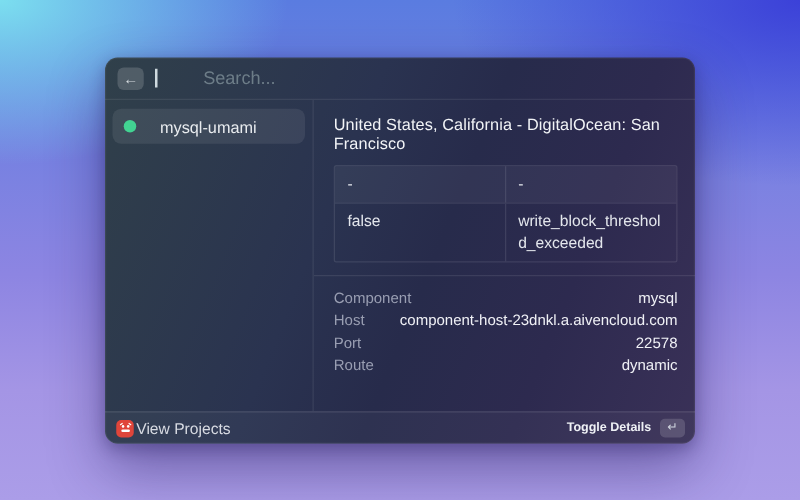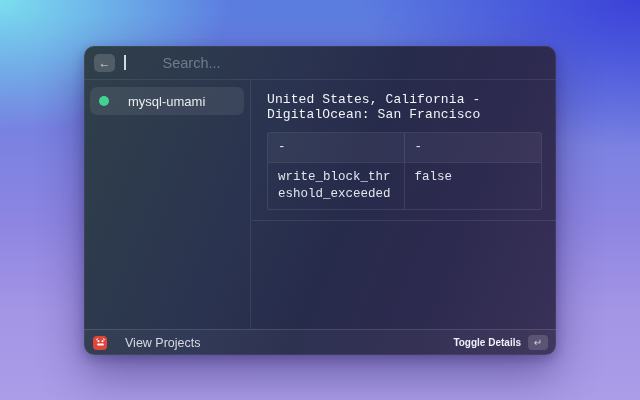--- a/index.html
+++ b/index.html
@@ -36,40 +36,40 @@
 
   
   .body { flex:1 1 auto; display:flex; min-height:0; overflow:hidden; }
 
   .sidebar { width:167px; flex:0 0 167px; border-right:1px solid rgba(255,255,255,.08); padding:7px 6px; }
   .list-item { height:28px; border-radius:7px; display:flex; align-items:center; gap:19px; padding:0 9px; }
   .list-item.selected { background:rgba(255,255,255,.08); }
   .status-dot { width:10px; height:10px; border-radius:50%; background:#42d392; flex:0 0 10px; }
   .list-item-label { font-size:13px; color:#e9ecef; white-space:nowrap; }
 
-  .detail { flex:1 1 auto; padding:12px 14px 0 16px; overflow:hidden; min-width:0;font-family:Liberation Mono, monospace; }
+  .detail { flex:1 1 auto; padding:12px 14px 0 16px; overflow:hidden; min-width:0; }
   .detail-title { font-size:13px; font-weight:500; color:#f2f4f7; letter-spacing:.1px; }
 
   .tbl { margin-top:10px; border:1px solid rgba(255,255,255,.10); border-radius:2px; font-size:12.5px; }
   .tbl-row { display:grid; grid-template-columns:1fr 1fr; }
   .tbl-row + .tbl-row { border-top:1px solid rgba(255,255,255,.10); }
   .tbl-row.head { background:rgba(255,255,255,.05); }
   .tbl-cell { padding:6px 10px; color:#e3e6ec; line-height:1.35; word-break:break-all; }
   .tbl-cell:first-child { border-right:1px solid rgba(255,255,255,.10); }
 
   .sect-divider { border:none; border-top:1px solid rgba(255,255,255,.09); margin:10px -14px 0 -16px; }
   .meta-section { padding-top:8px; }
   .meta-row { height:18px; display:flex; align-items:center; justify-content:space-between; font-size:12px; }
   .meta-label { color:#999eb2; }
   .meta-value { color:#f0f1f6; text-align:right; white-space:nowrap; }
 
   
   .footer { flex:0 0 26px; height:26px; display:flex; align-items:center;
     border-top:1px solid rgba(255,255,255,.12); background:rgba(255,255,255,.035);
-    padding:0 8px 0 9px; gap:18px; }
+    padding:0 8px 0 9px; gap:2px; }
   .app-icon { width:14px; height:14px; border-radius:4px; background:#e0453a; flex:0 0 14px;
     display:flex; align-items:center; justify-content:center; }
   .footer-left-label { font-size:12.5px; color:#d7dae2; }
   .footer-spacer { flex:1; }
   .footer-action { display:flex; align-items:center; gap:7px; cursor:default; background:none; border:none; }
   .footer-action-label { font-size:10px; font-weight:700; color:#eef0f5; font-family:"Liberation Sans",sans-serif; }
   .keycap { width:20px; height:15px; border-radius:4px; background:rgba(255,255,255,.15);
     display:flex; align-items:center; justify-content:center; font-size:10px; color:#ced3dd; line-height:1; }
 </style>
 </head>
@@ -98,27 +98,46 @@
 
     <div class="detail">
       <div class="detail-title">United States, California - DigitalOcean: San Francisco</div>
 
       <div class="tbl">
         <div class="tbl-row head">
           <div class="tbl-cell">-</div>
           <div class="tbl-cell">-</div>
         </div>
         <div class="tbl-row">
+          <div class="tbl-cell">false</div>
           <div class="tbl-cell">write_block_threshold_exceeded</div>
-          <div class="tbl-cell">false</div>
         </div>
       </div>
 
       <hr class="sect-divider">
 
+      <div class="meta-section">
+        <div class="meta-row">
+          <span class="meta-label">Component</span>
+          <span class="meta-value">mysql</span>
+        </div>
+        <div class="meta-row">
+          <span class="meta-label">Host</span>
+          <span class="meta-value">component-host-23dnkl.a.aivencloud.com</span>
+        </div>
+        <div class="meta-row">
+          <span class="meta-label">Port</span>
+          <span class="meta-value">22578</span>
+        </div>
+        <div class="meta-row">
+          <span class="meta-label">Route</span>
+          <span class="meta-value">dynamic</span>
+        </div>
+
+      </div>
 
     </div>
   </div>
 
   <div class="footer">
     <span class="app-icon">
       <svg width="11" height="11" viewBox="0 0 16 16">
         <circle cx="5" cy="6" r="1.5" fill="#fff"></circle>
         <circle cx="11" cy="6" r="1.5" fill="#fff"></circle>
         <rect x="3" y="9.5" width="10" height="3" rx="1.5" fill="#fff"></rect>

